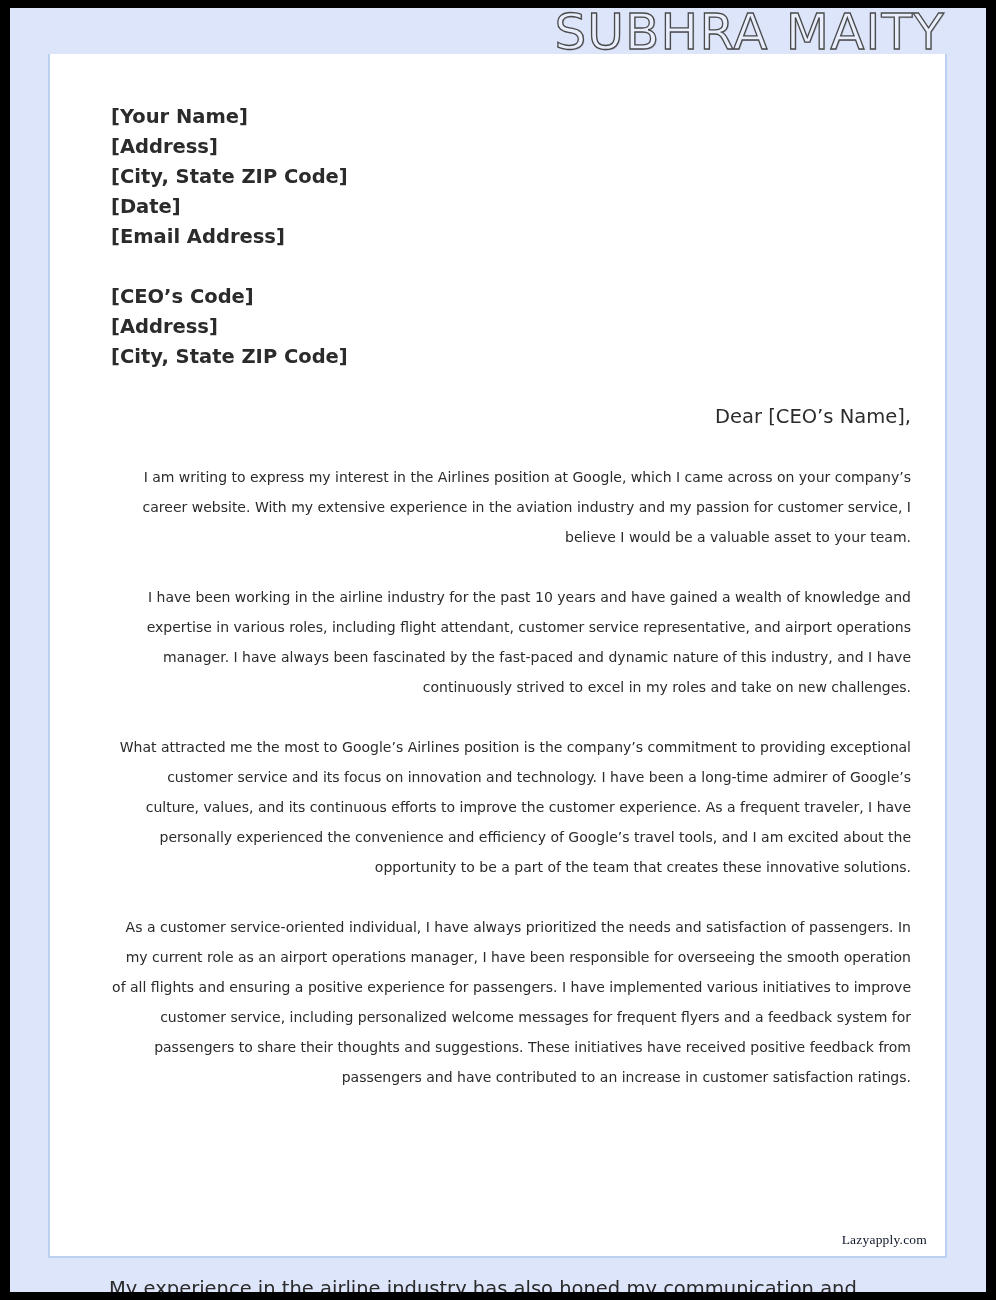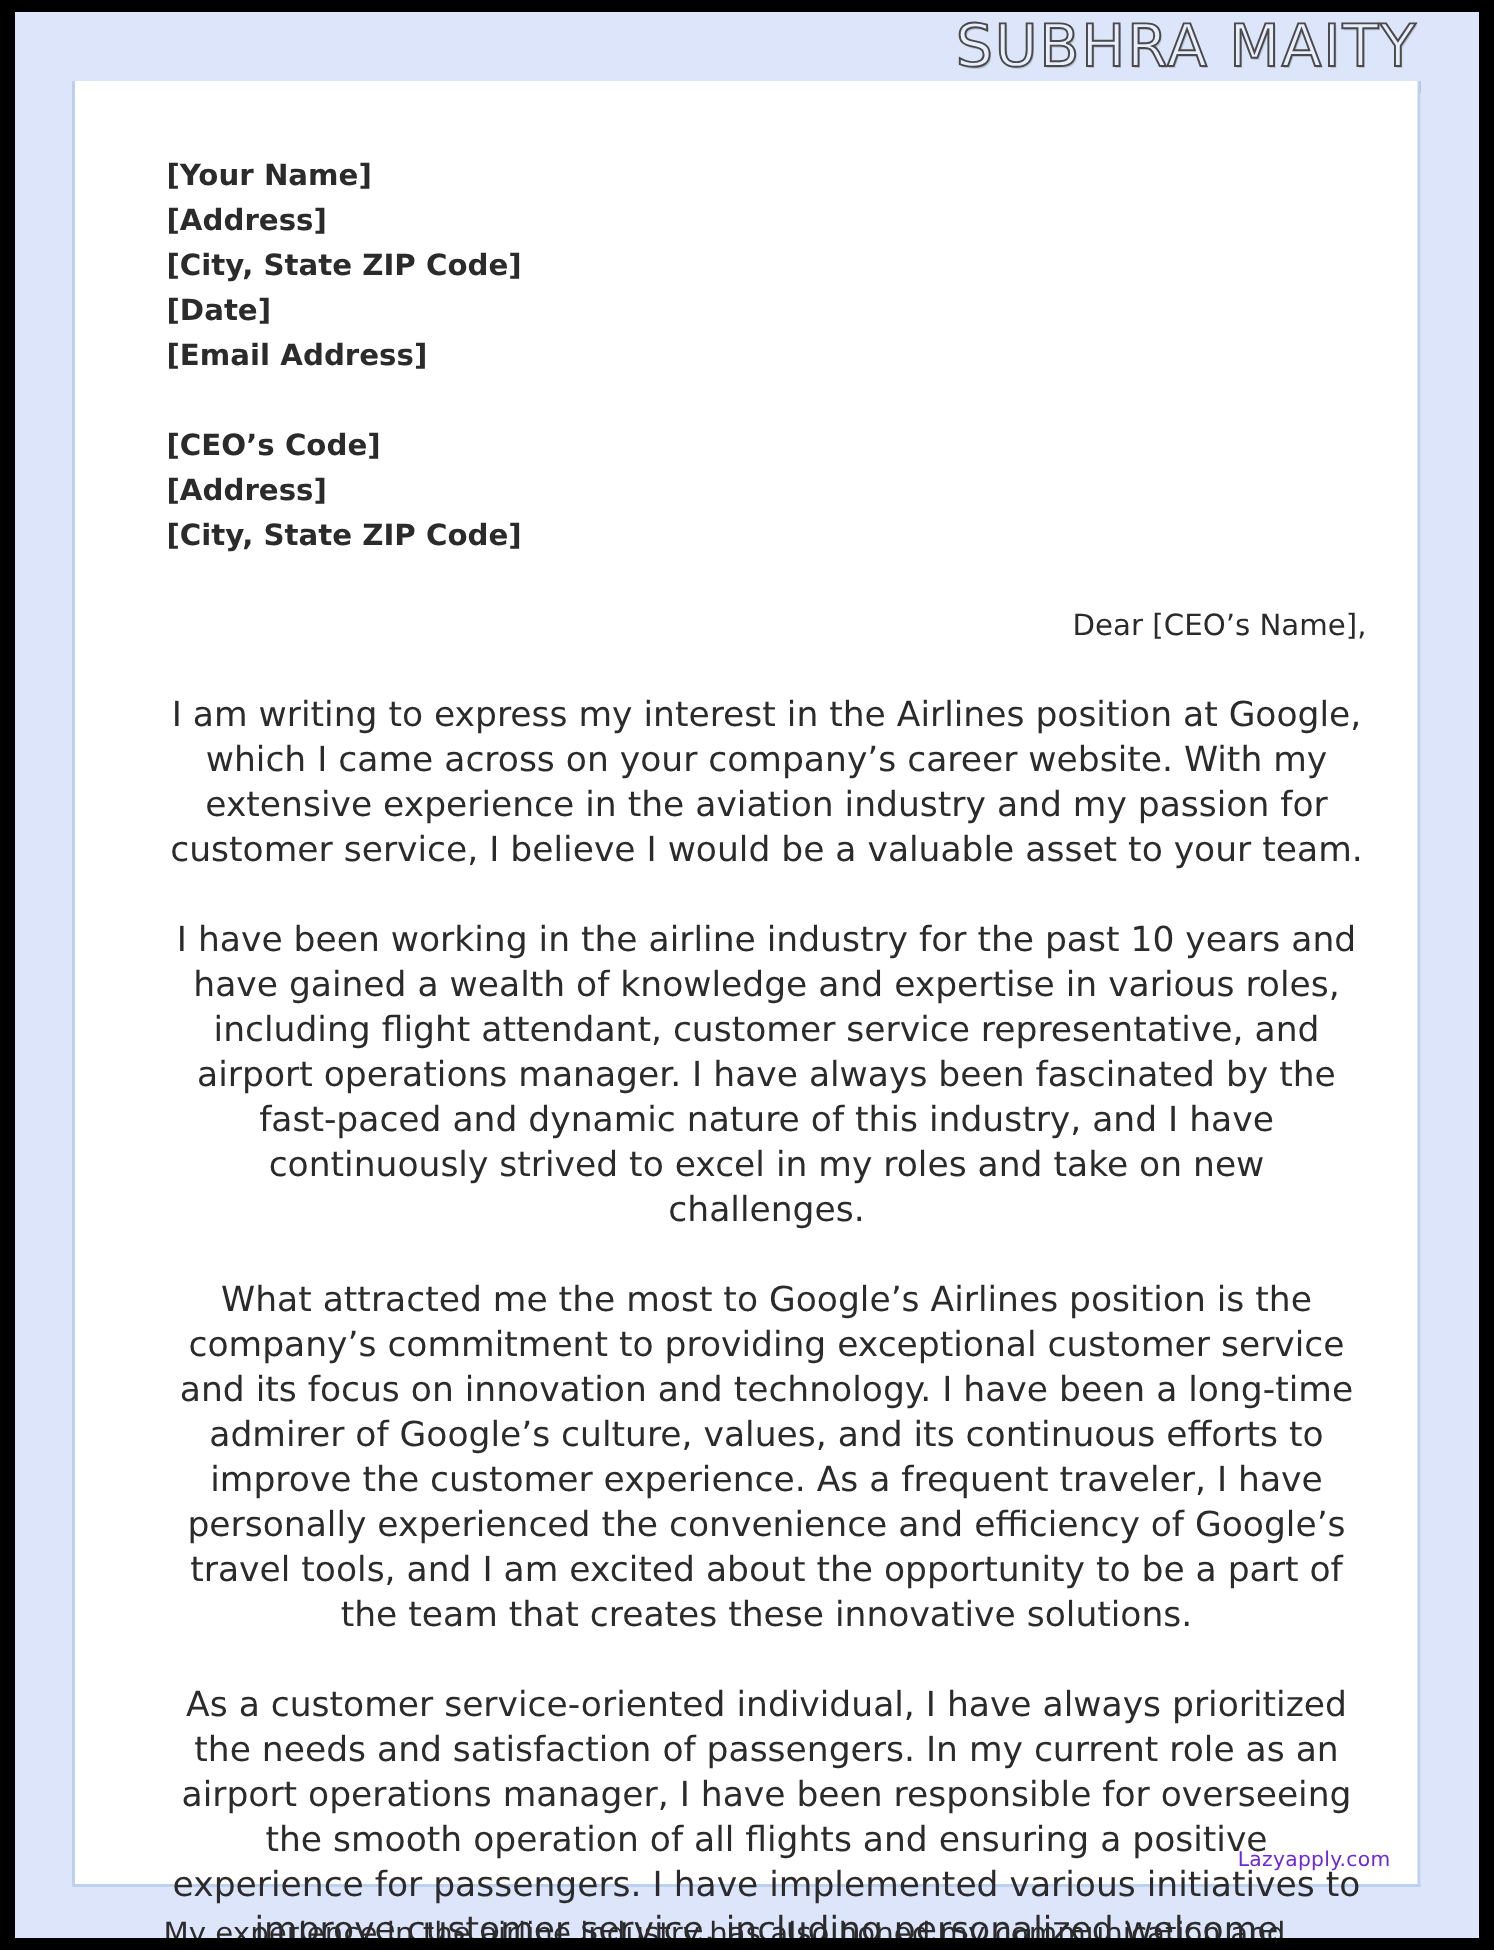--- a/index.html
+++ b/index.html
@@ -32,21 +32,21 @@
     top: 0;
     width: 976px;
     height: 46px;
     background: #dde5fa;
   }
   #applicant-name {
     position: absolute;
     right: 41px;
     top: 2px;
     font-family: "DejaVu Sans", "Liberation Sans", sans-serif;
-    font-size: 39px;
+    font-size: 50px;
     font-weight: 400;
     letter-spacing: 1.2px;
     line-height: 44px;
     color: #e8eefc;
     -webkit-text-stroke: 1.3px #4a4a4a;
     text-shadow: 1px 1px 0 #b9c2d4;
     white-space: nowrap;
   }
 
   
@@ -90,34 +90,35 @@
   .spacer-line { height: 30px; }
 
   .salutation {
     font-size: 19.5px;
     line-height: 30px;
     color: #2b2b2b;
     text-align: right;
   }
 
   .letter-para {
-    font-size: 23px;
+    font-size: 14px;
     line-height: 30px;
     color: #2b2b2b;
-    text-align: center;
+    text-align: right;
     margin: 0;
   }
 
   #watermark {
     position: absolute;
     right: 18px;
     bottom: 8px;
     font-size: 13.5px;
-    color: #6d28d9;
+    color: #0f172a;
     letter-spacing: 0.2px;
+    font-family: Liberation Serif, serif;
   }
 
   
   #page-overflow-line {
     position: absolute;
     left: 99px;
     top: 1266px;
     width: 820px;
     font-size: 19.5px;
     line-height: 30px;

